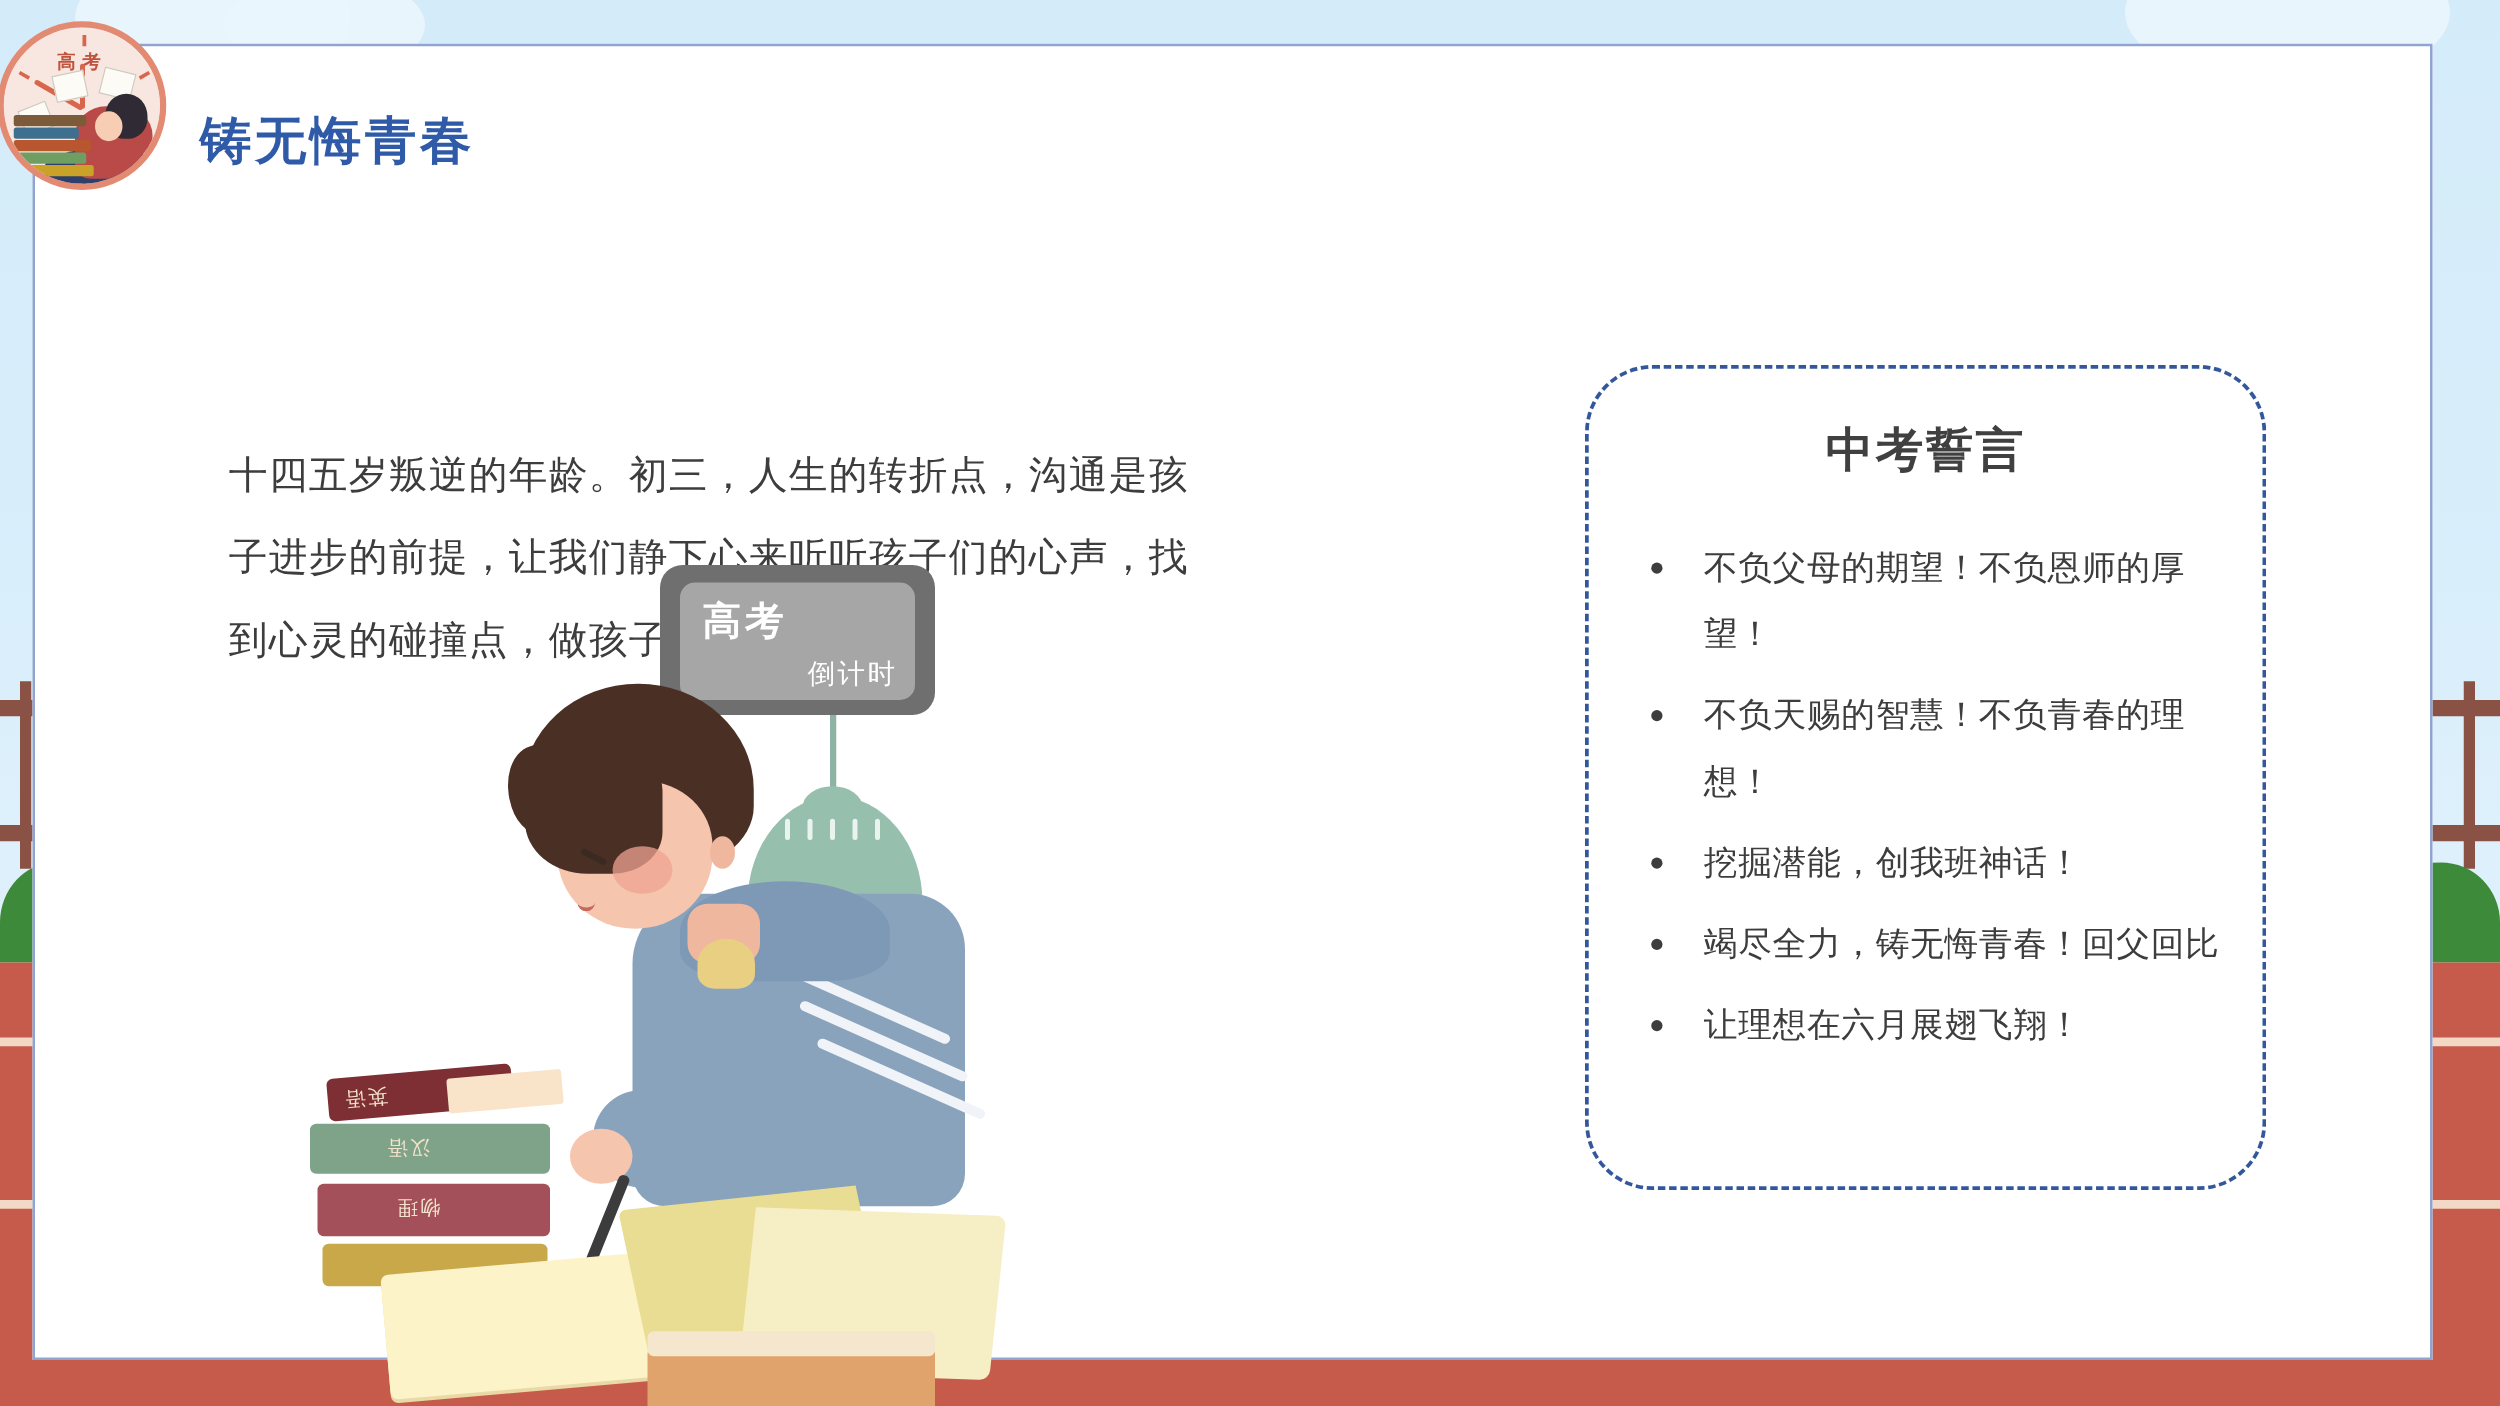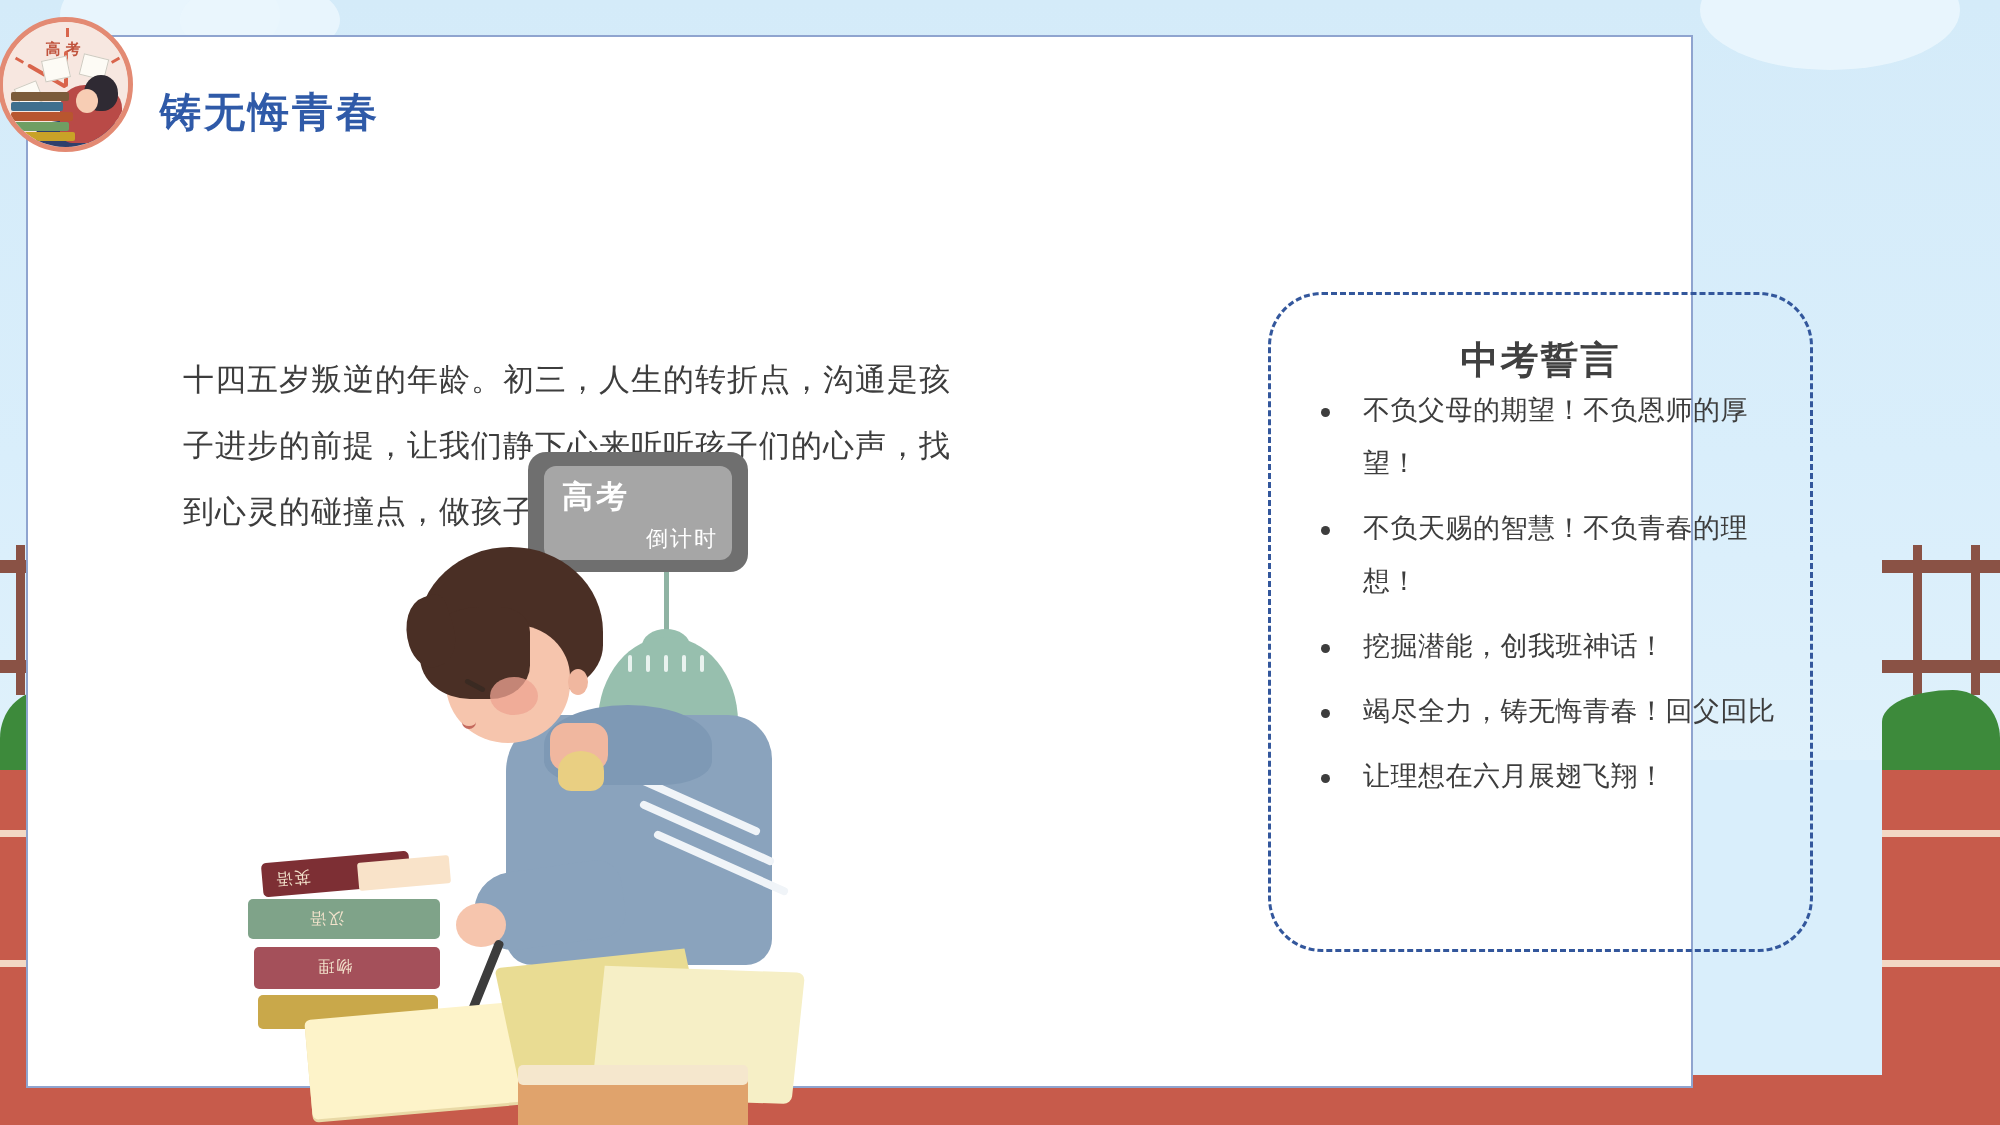--- a/index.html
+++ b/index.html
@@ -24,21 +24,21 @@
   .grass.left { left:0; width:112px; top:690px; height:80px; background:#3d8a3b; border-radius:40% 60% 0 0 / 60% 40% 0 0; }
   .grass.right { right:0; width:118px; top:690px; height:80px; background:#3d8a3b; border-radius:60% 40% 0 0 / 40% 60% 0 0; }
   .track { position:absolute; background:#c75b4b; }
   .track-left  { left:0; top:770px; width:112px; height:355px; }
   .track-right { right:0; top:770px; width:118px; height:355px; }
   .track-bottom{ left:0; right:0; bottom:0; height:50px; }
   .lane { position:absolute; height:7px; background:#f2d8c5; }
 
   
   #card {
-    position:absolute; left:26px; top:35px; width:1667px; height:1053px;
+    position:absolute; left:26px; top:35px; width:1920px; height:1053px;
     background:#ffffff; border:2px solid #8fa4cf;
   }
 
   
   #header { position:absolute; left:0; top:0; width:100%; height:150px; }
   #badge {
     position:absolute; left:-30px; top:-20px; width:135px; height:135px;
     border-radius:50%; background:#f6e4dc; border:5px solid #e38a73;
     overflow:hidden;
   }
@@ -132,26 +132,26 @@
   .bigbook-top { position:absolute; left:250px; top:528px; width:230px; height:20px; background:#f5e7cd; border-radius:5px; }
 
   
   #oath {
     position:absolute; left:1240px; top:255px; width:545px; height:660px;
     border:3px dashed #33579c; border-radius:54px;
     padding:40px 34px 0 34px;
   }
   #oath-title {
     text-align:center; font-size:38px; font-weight:bold; color:#404040;
-    letter-spacing:2px; 
+    letter-spacing:2px; margin-bottom:42px;
   }
   #oath-list { list-style:none; }
   #oath-list li {
     position:relative; padding-left:58px; margin-bottom:12px;
-    font-size:27px; line-height:53px; color:#3d3d3d; letter-spacing:.5px;font-family:Liberation Mono, monospace;
+    font-size:27px; line-height:53px; color:#3d3d3d; letter-spacing:.5px;
   }
   #oath-list li .dot {
     position:absolute; left:16px; top:22px; width:9px; height:9px;
     border-radius:50%; background:#3d3d3d;
   }
 </style>
 </head>
 <body>
 
 <div id="bg">

